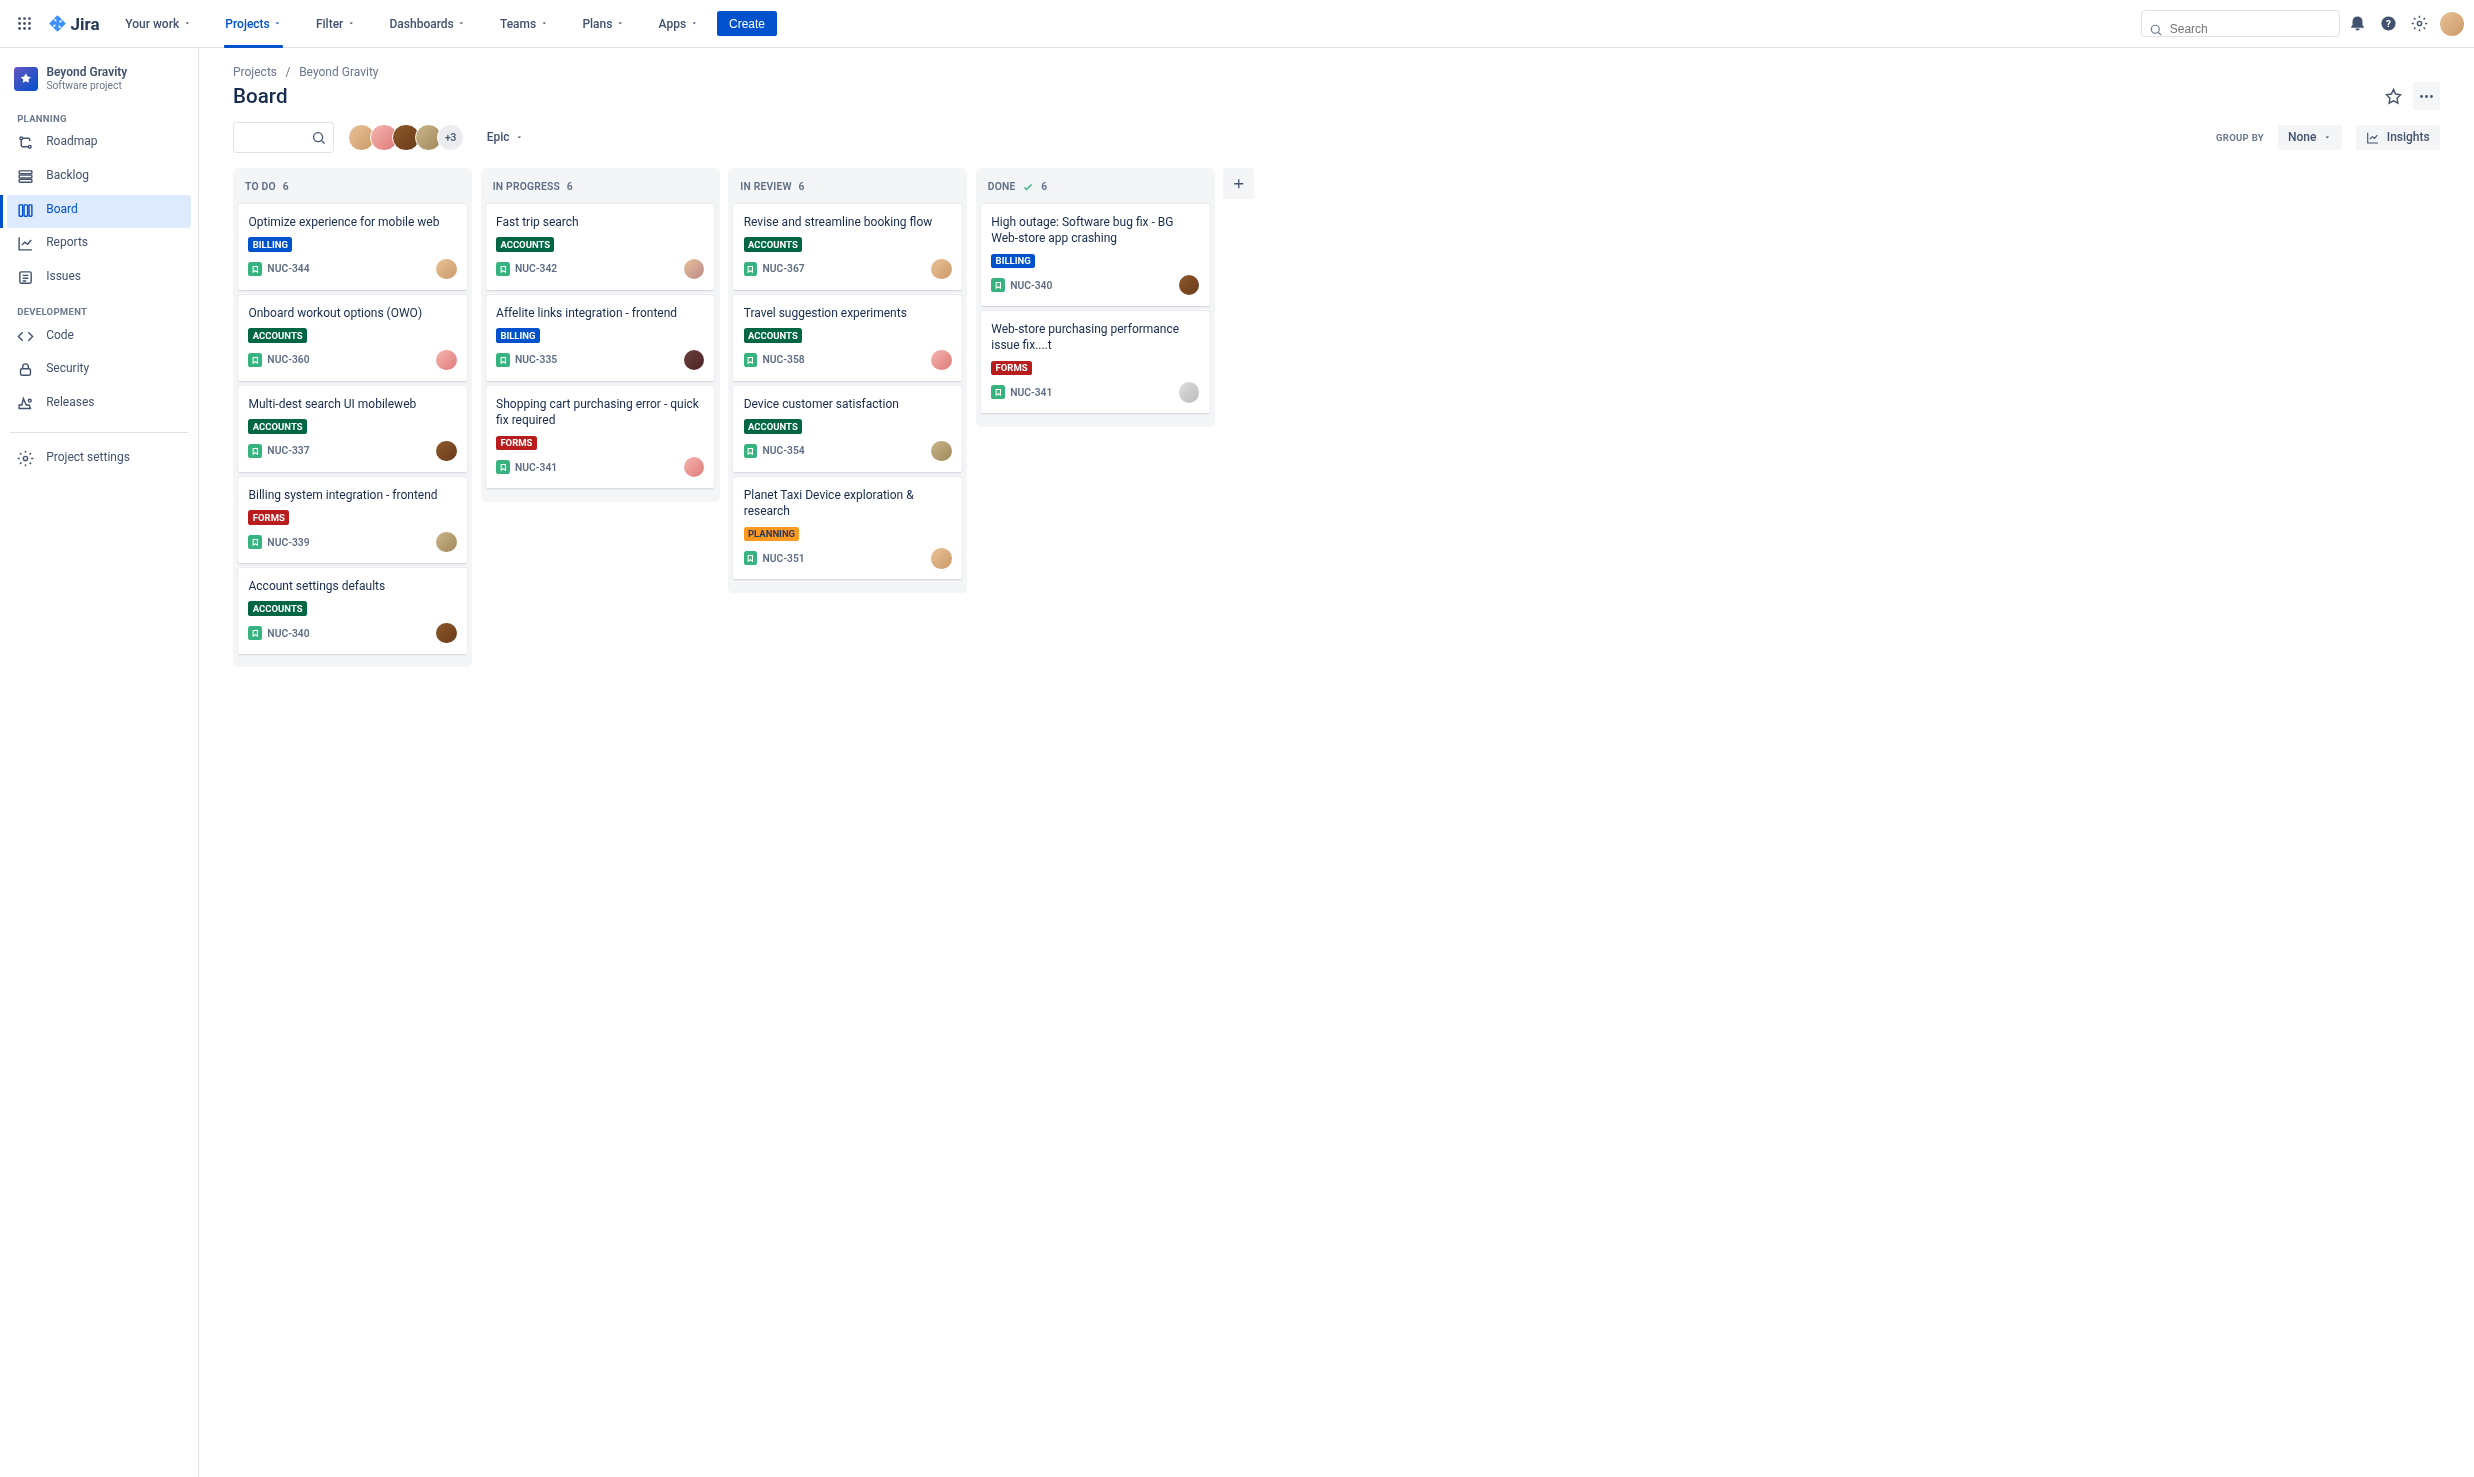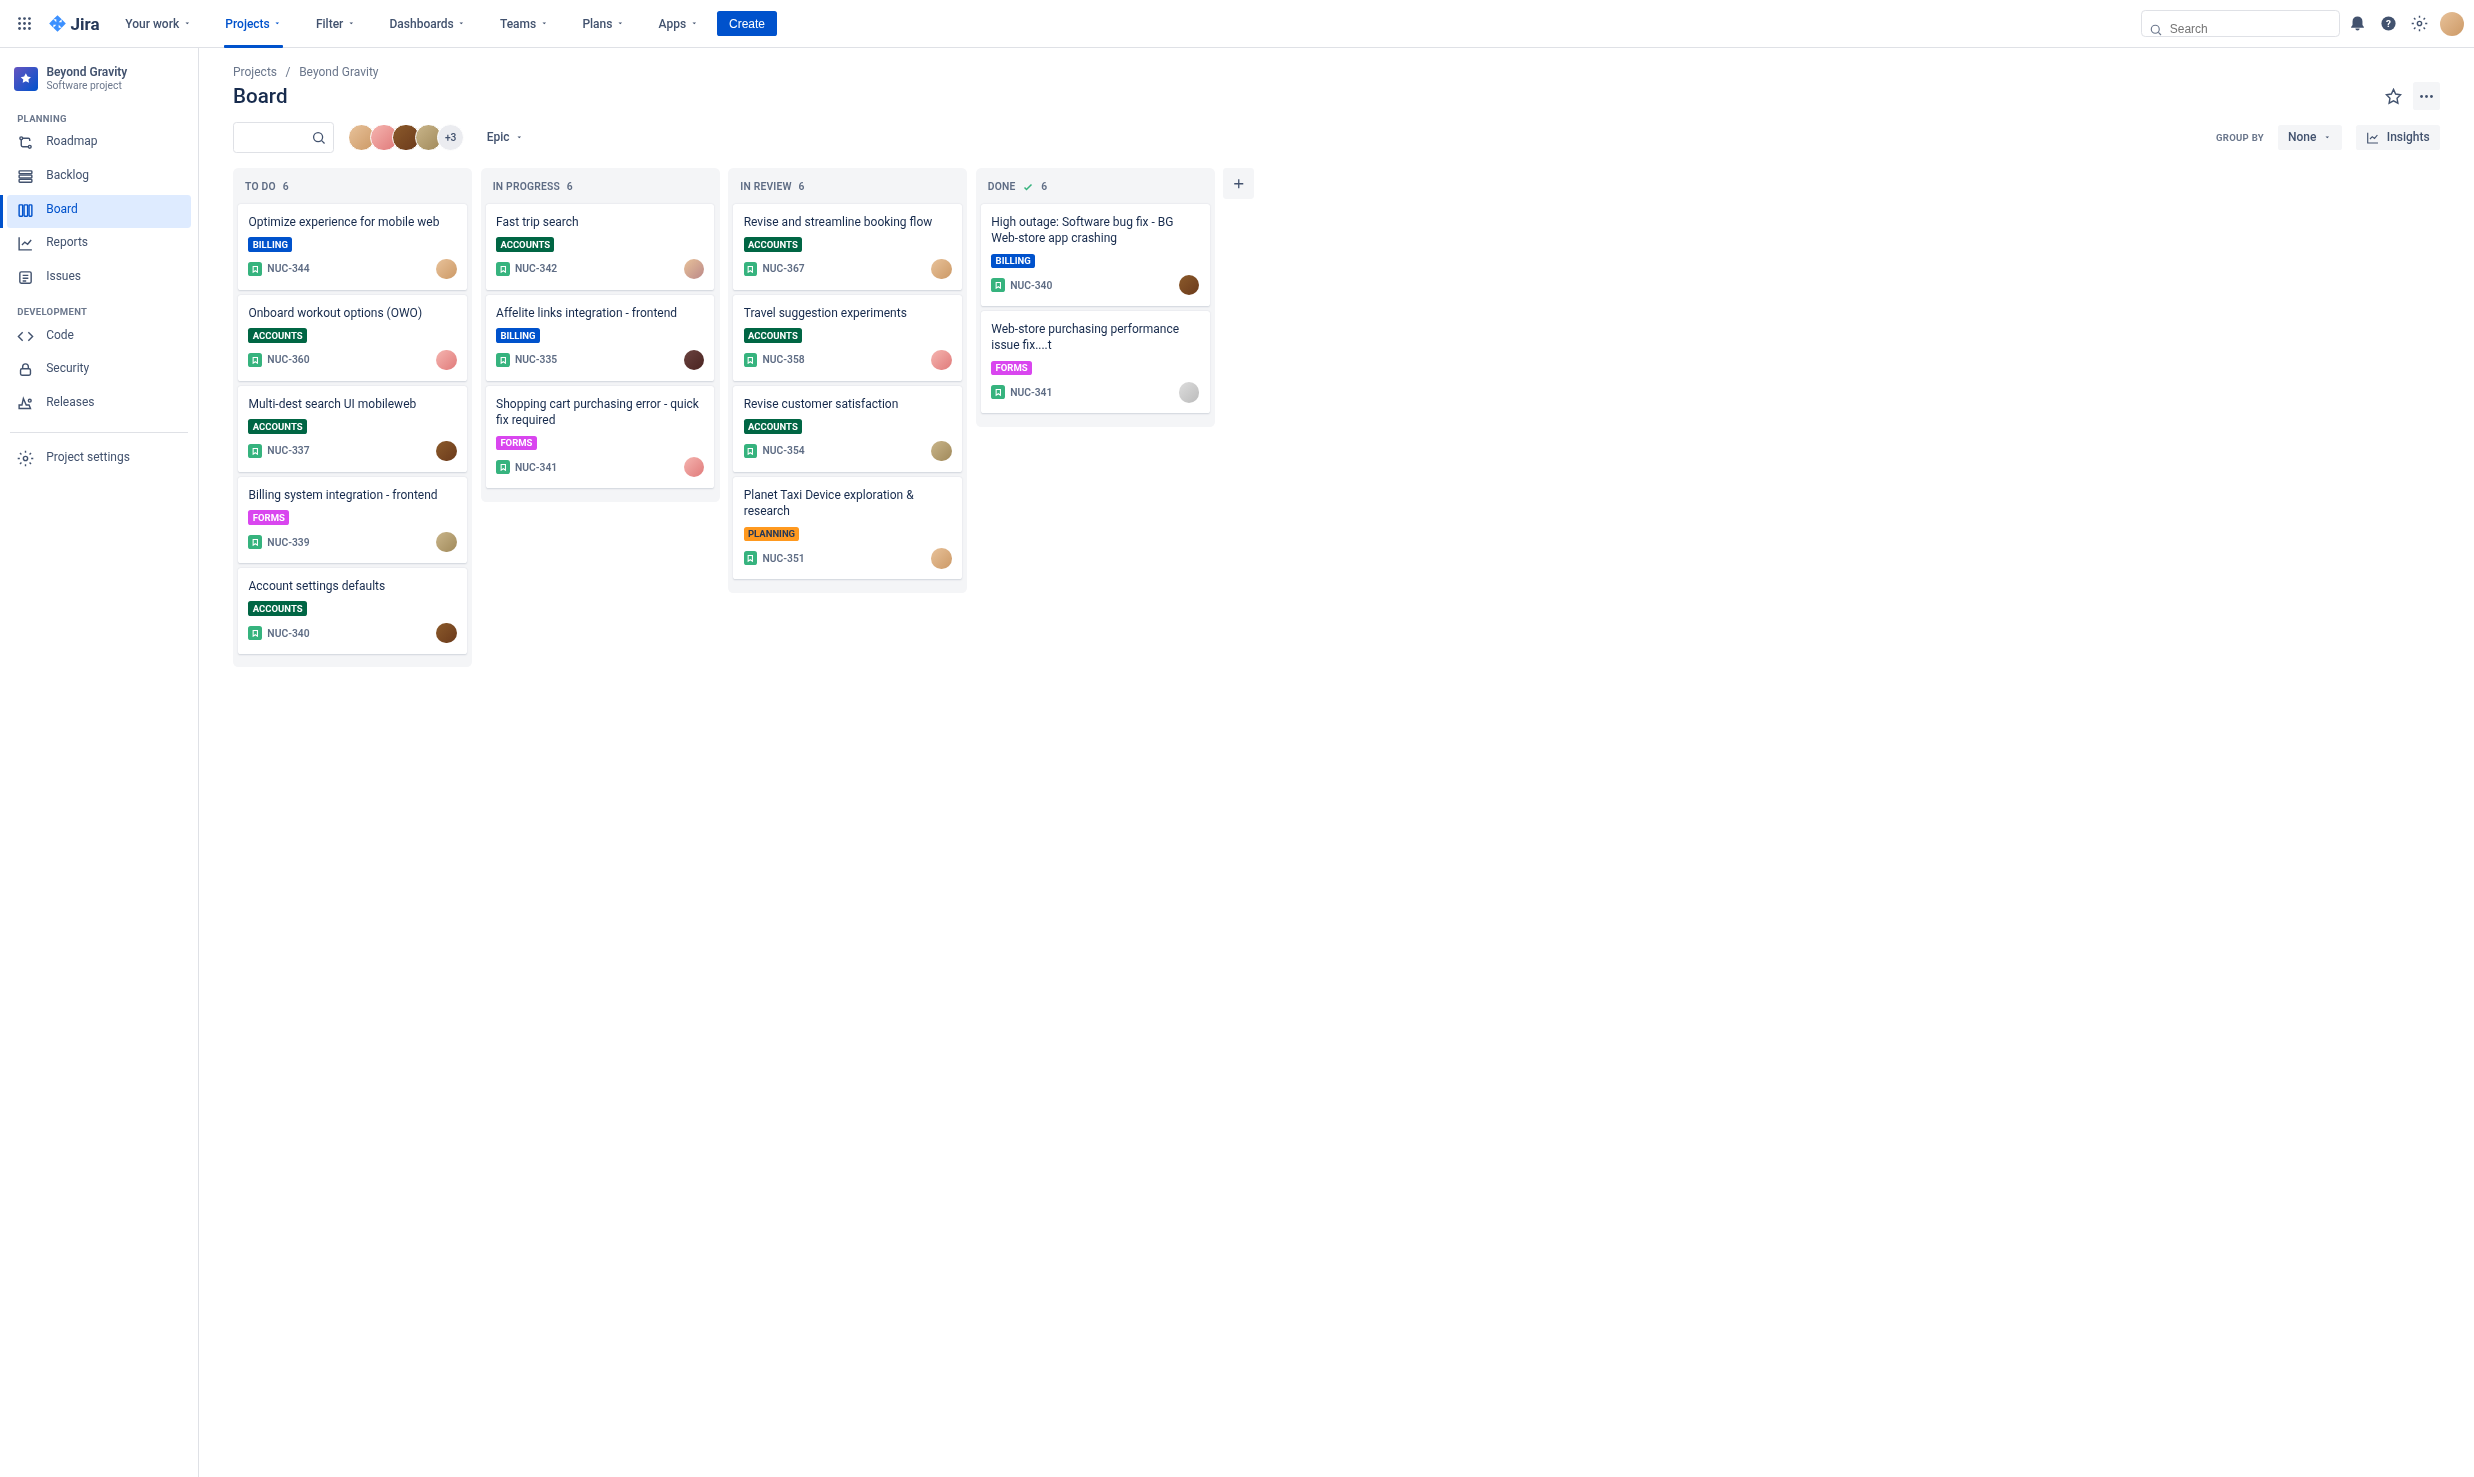--- a/index.html
+++ b/index.html
@@ -62,21 +62,21 @@
 
 .board { display: flex; gap: 8.6px; align-items: flex-start; }
 .column { width: 239px; background: #f4f5f7; border-radius: 5.2px; padding: 8.6px 5.2px; flex-shrink: 0; }
 .col-header { display: flex; align-items: center; gap: 6.9px; padding: 3.4px 6.9px 10.3px; font-size: 10.3px; font-weight: 600; color: #5E6C84; letter-spacing: 0.2px; }
 .col-header .check { color: #36B37E; }
 .card { background: #fff; border-radius: 2.6px; box-shadow: 0 0.9px 1.7px rgba(9,30,66,0.15); padding: 10.3px; margin-bottom: 5.2px; cursor: pointer; }
 .card-title { font-size: 12px; color: #172B4D; margin-bottom: 6.9px; line-height: 1.35; }
 .epic-tag { display: inline-block; font-size: 9.5px; font-weight: 700; padding: 1.7px 4.3px; border-radius: 2.6px; margin-bottom: 6.9px; }
 .epic-BILLING { background: #0052CC; color: #fff; }
 .epic-ACCOUNTS { background: #006644; color: #fff; }
-.epic-FORMS { background: #d946ef; color: #fff; }
+.epic-FORMS { background: #b91c1c; color: #fff; }
 .epic-FEEDBACK { background: #FF991F; color: #253858; }
 .card-footer { display: flex; align-items: center; gap: 5.2px; }
 .story-icon { width: 13.7px; height: 13.7px; background: #36B37E; border-radius: 2.6px; display: flex; align-items: center; justify-content: center; color: #fff; flex-shrink: 0; }
 .story-icon svg { width: 8.6px; height: 8.6px; }
 .issue-key { font-size: 10.3px; font-weight: 600; color: #5E6C84; }
 .card-footer .av-small { width: 20.6px; height: 20.6px; border-radius: 50%; margin-left: auto; }
 .add-col { width: 31px; height: 31px; background: #f4f5f7; border-radius: 3.4px; display: flex; align-items: center; justify-content: center; color: #42526E; cursor: pointer; flex-shrink: 0; }
 
 
 .av-0 { background: linear-gradient(135deg, #e8c29a, #cc9966); }
@@ -462,21 +462,21 @@
       <div class="card-footer">
         <span class="story-icon">
                 <svg viewBox="0 0 24 24" fill="none" stroke="currentColor" stroke-width="3">
                   <path d="M6 4h12v16l-6-4-6 4z"></path>
                 </svg>
               </span>
         <span class="issue-key">NUC-358</span>
         <span class="av-small av-1"></span>
       </div></div>
           <div class="card">
-      <div class="card-title">Revise customer satisfaction</div>
+      <div class="card-title">Device customer satisfaction</div>
       <span class="epic-tag epic-ACCOUNTS">ACCOUNTS</span>
       <div class="card-footer">
         <span class="story-icon">
                 <svg viewBox="0 0 24 24" fill="none" stroke="currentColor" stroke-width="3">
                   <path d="M6 4h12v16l-6-4-6 4z"></path>
                 </svg>
               </span>
         <span class="issue-key">NUC-354</span>
         <span class="av-small av-3"></span>
       </div></div>

